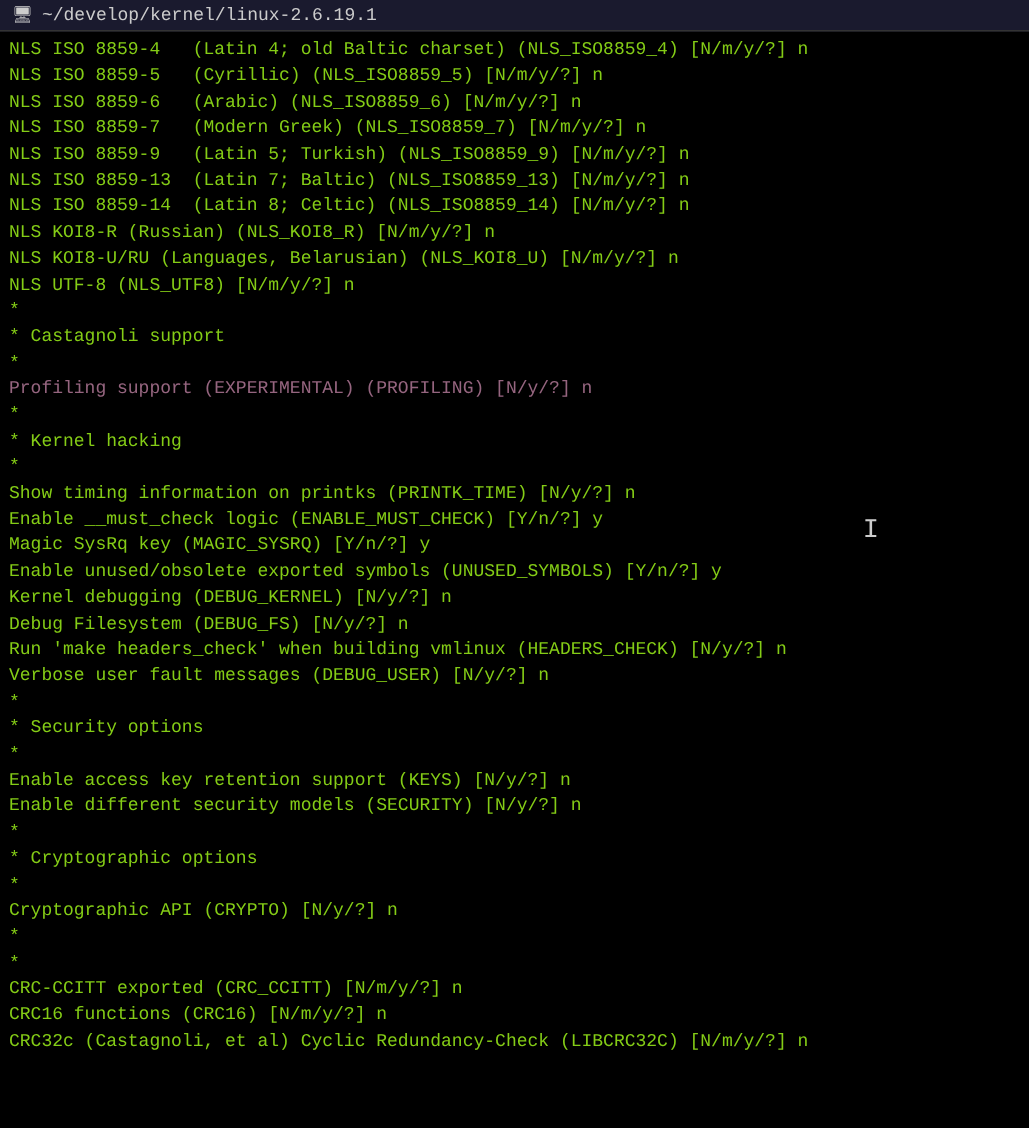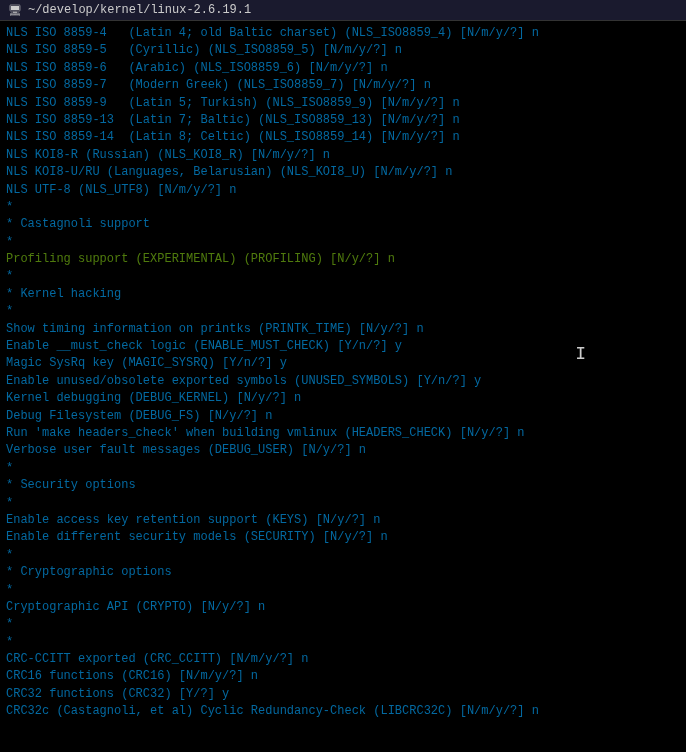--- a/index.html
+++ b/index.html
@@ -44,25 +44,25 @@
 
     .terminal-content {
       flex: 1;
       overflow: hidden;
       padding: 4px 6px;
       line-height: 1.45;
     }
 
     .line {
       white-space: pre;
-      color: #0369a1;
+      color: #84cc16;
     }
 
     .line.faded {
-      color: #84cc16;
+      color: #f9a8d4;
       opacity: 0.6;
     }
 
     @keyframes blink {
       50% { opacity: 0; }
     }
   </style>
 </head>
 <body>
 
@@ -103,21 +103,20 @@
       <div class="line">Enable access key retention support (KEYS) [N/y/?] n</div>
       <div class="line">Enable different security models (SECURITY) [N/y/?] n</div>
       <div class="line">*</div>
       <div class="line">* Cryptographic options</div>
       <div class="line">*</div>
       <div class="line">Cryptographic API (CRYPTO) [N/y/?] n</div>
       <div class="line">*</div>
       <div class="line">*</div>
       <div class="line">CRC-CCITT exported (CRC_CCITT) [N/m/y/?] n</div>
       <div class="line">CRC16 functions (CRC16) [N/m/y/?] n</div>
-      <div class="line">CRC32 functions (CRC32) [Y/?] y</div>
       <div class="line">CRC32c (Castagnoli, et al) Cyclic Redundancy-Check (LIBCRC32C) [N/m/y/?] n</div>
       <div class="line"></div>
       <span class="ibeam-cursor" style="top: 320px;">I</span>
     </div>
 </div>
 
 <style>
   .terminal-content {
     position: relative;
   }

